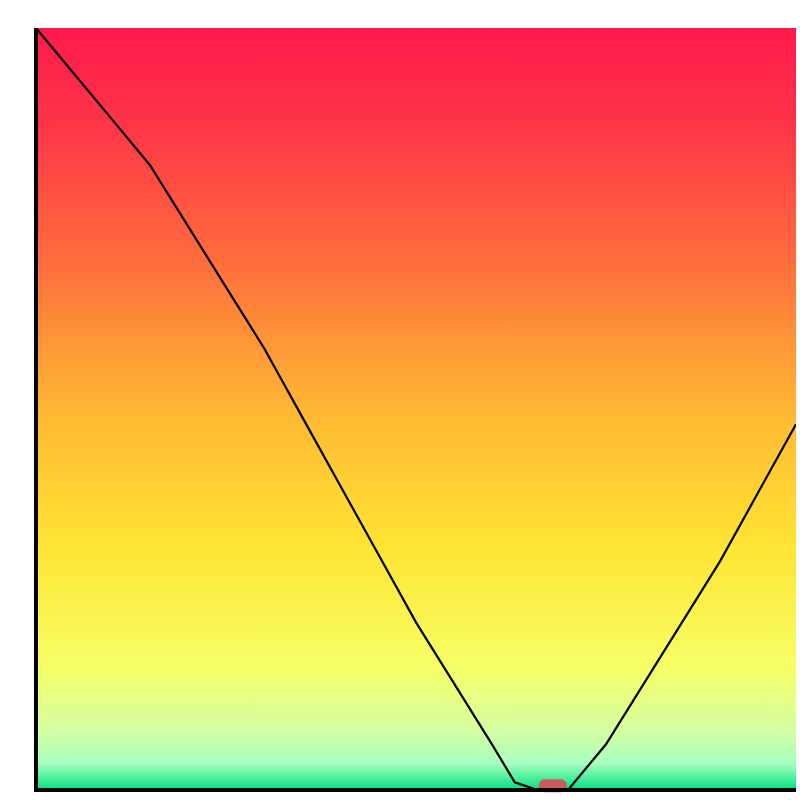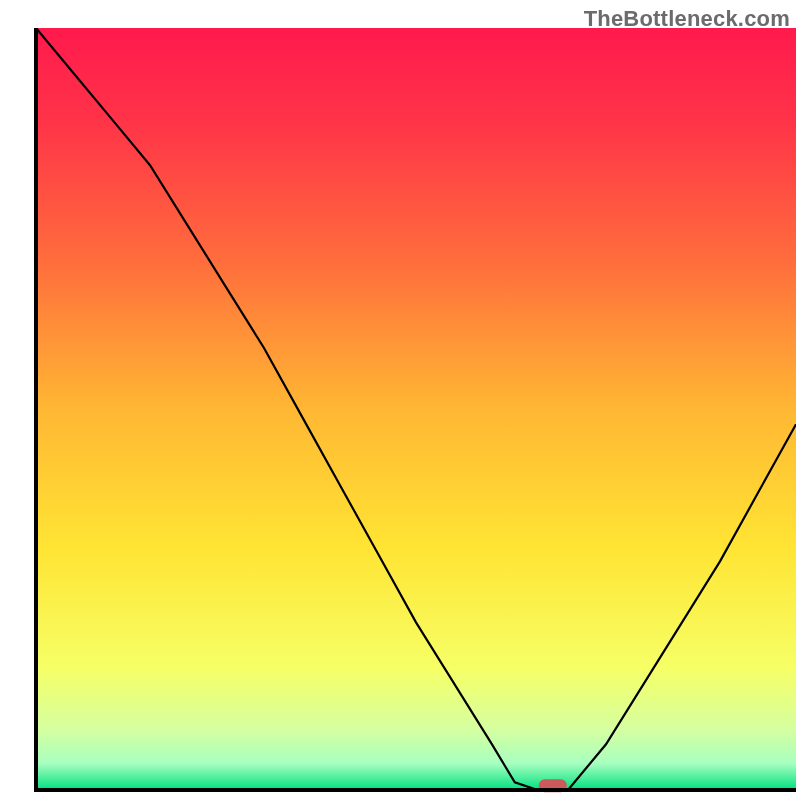--- a/index.html
+++ b/index.html
@@ -46,21 +46,20 @@
   .marker {
     fill: #cc5a5a;
     stroke: none;
   }
 </style>
 </head>
 <body>
 
 <div class="stage">
 
-  <div class="watermark">TheBottleneck.com</div>
 
   <svg class="plot" viewBox="0 0 800 800">
     <defs>
       <linearGradient id="bg-grad" x1="0" y1="0" x2="0" y2="1">
           <stop offset="0%" stop-color="#ff1a4d"></stop>
           <stop offset="12%" stop-color="#ff3348"></stop>
           <stop offset="30%" stop-color="#ff6b3d"></stop>
           <stop offset="50%" stop-color="#ffb733"></stop>
           <stop offset="68%" stop-color="#ffe433"></stop>
           <stop offset="84%" stop-color="#f6ff66"></stop>

